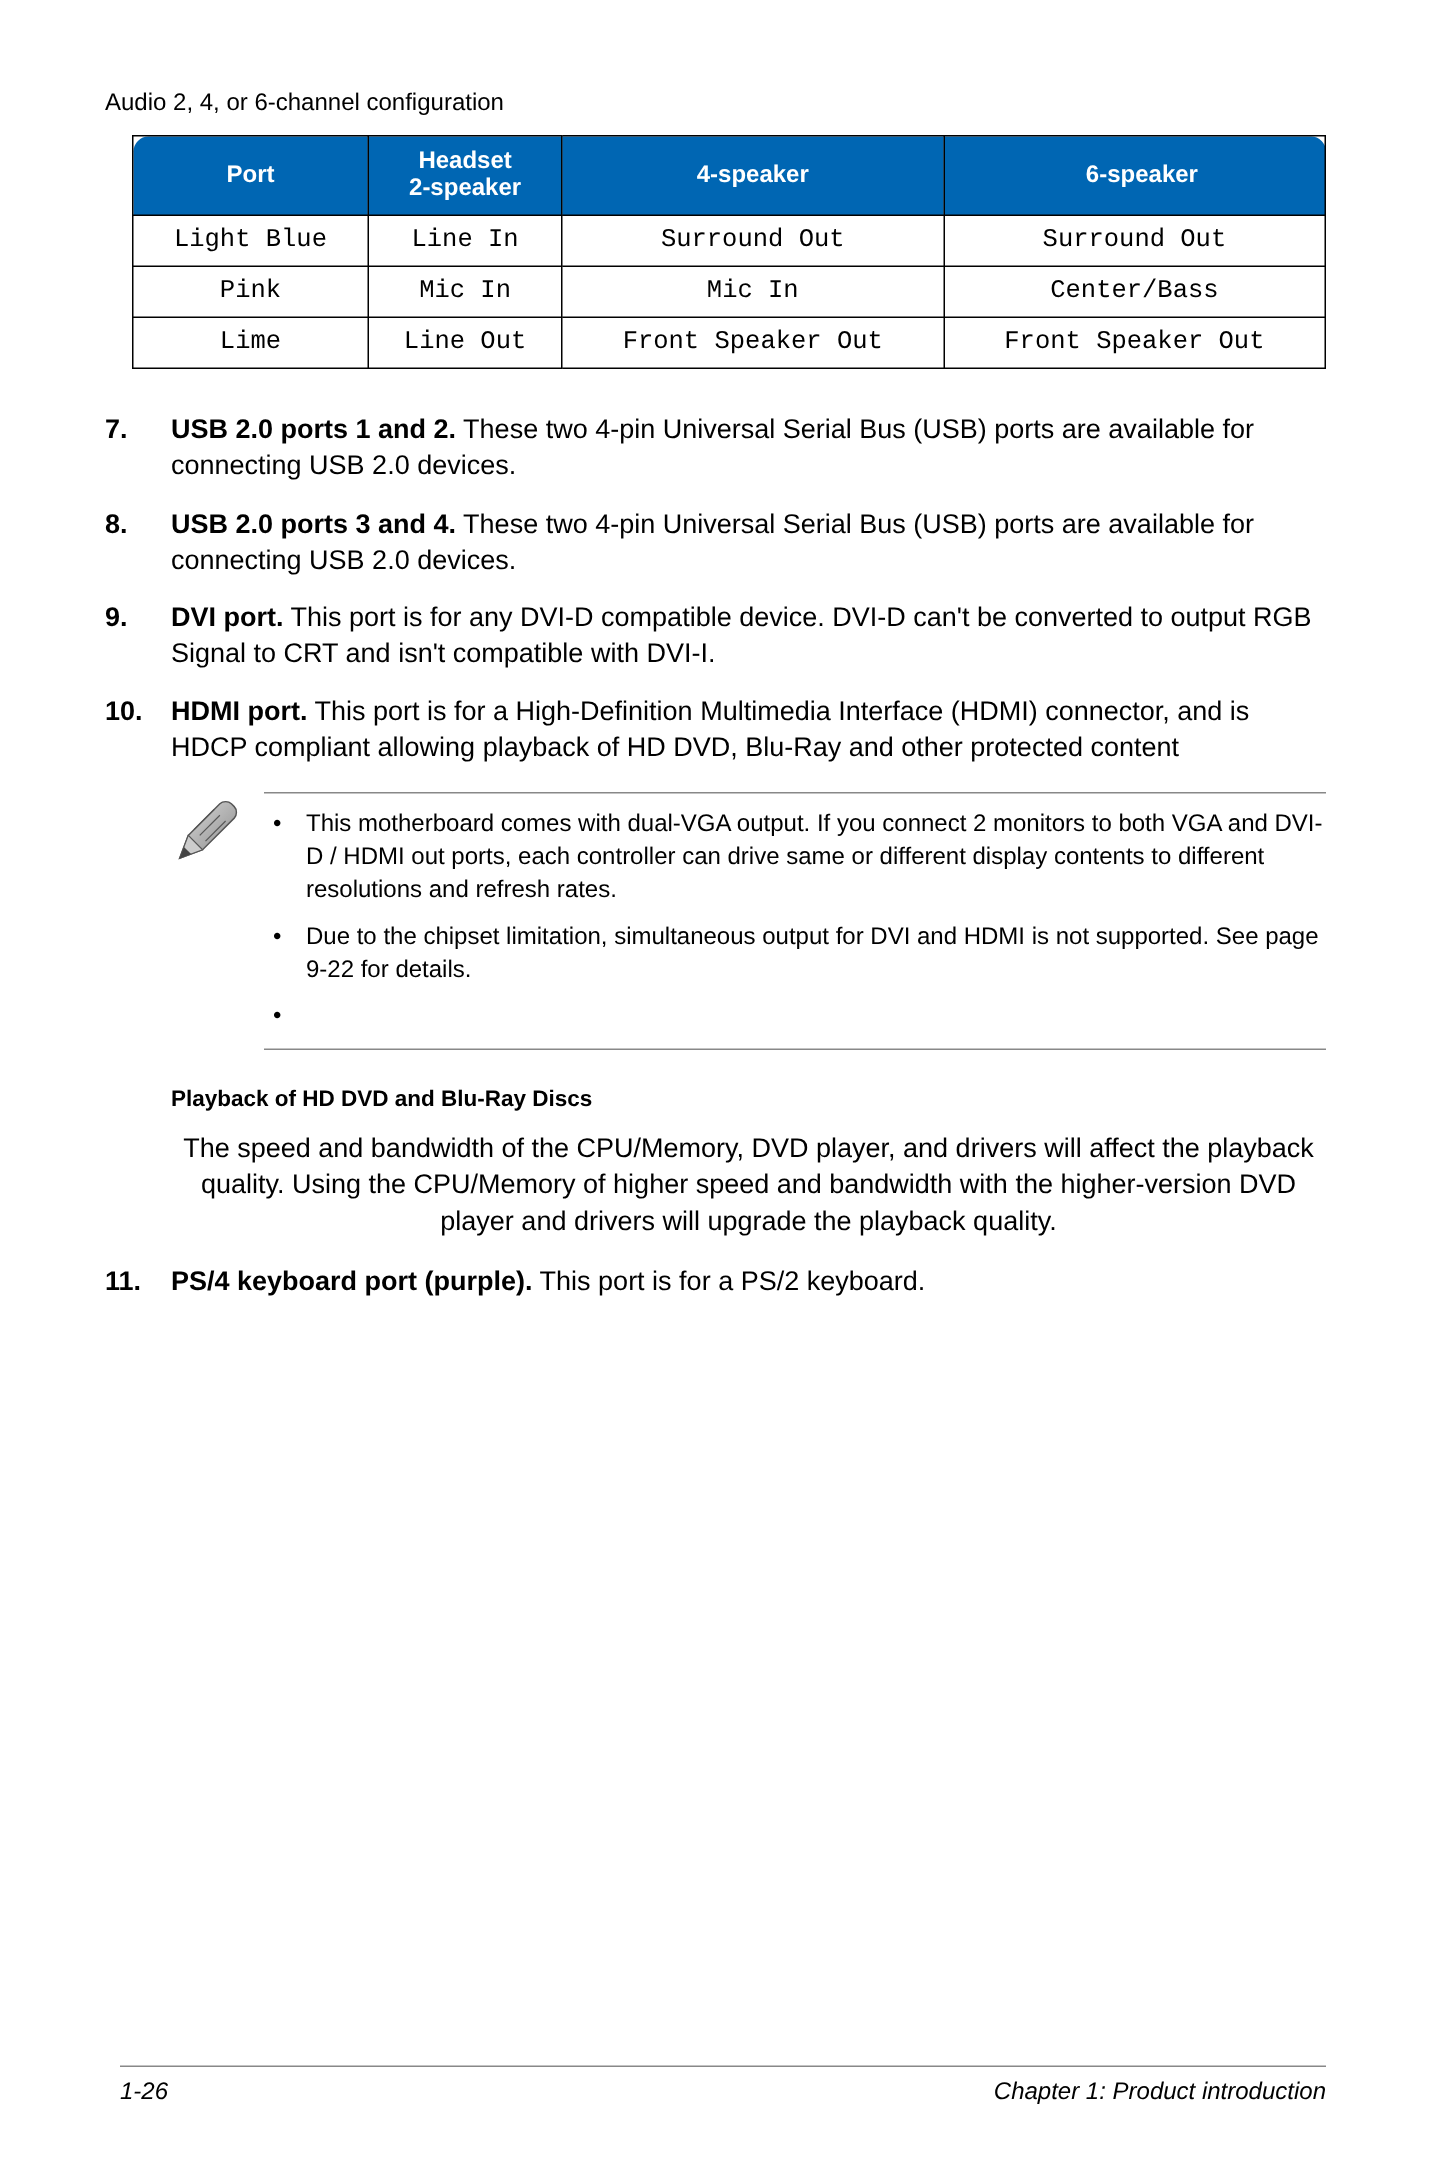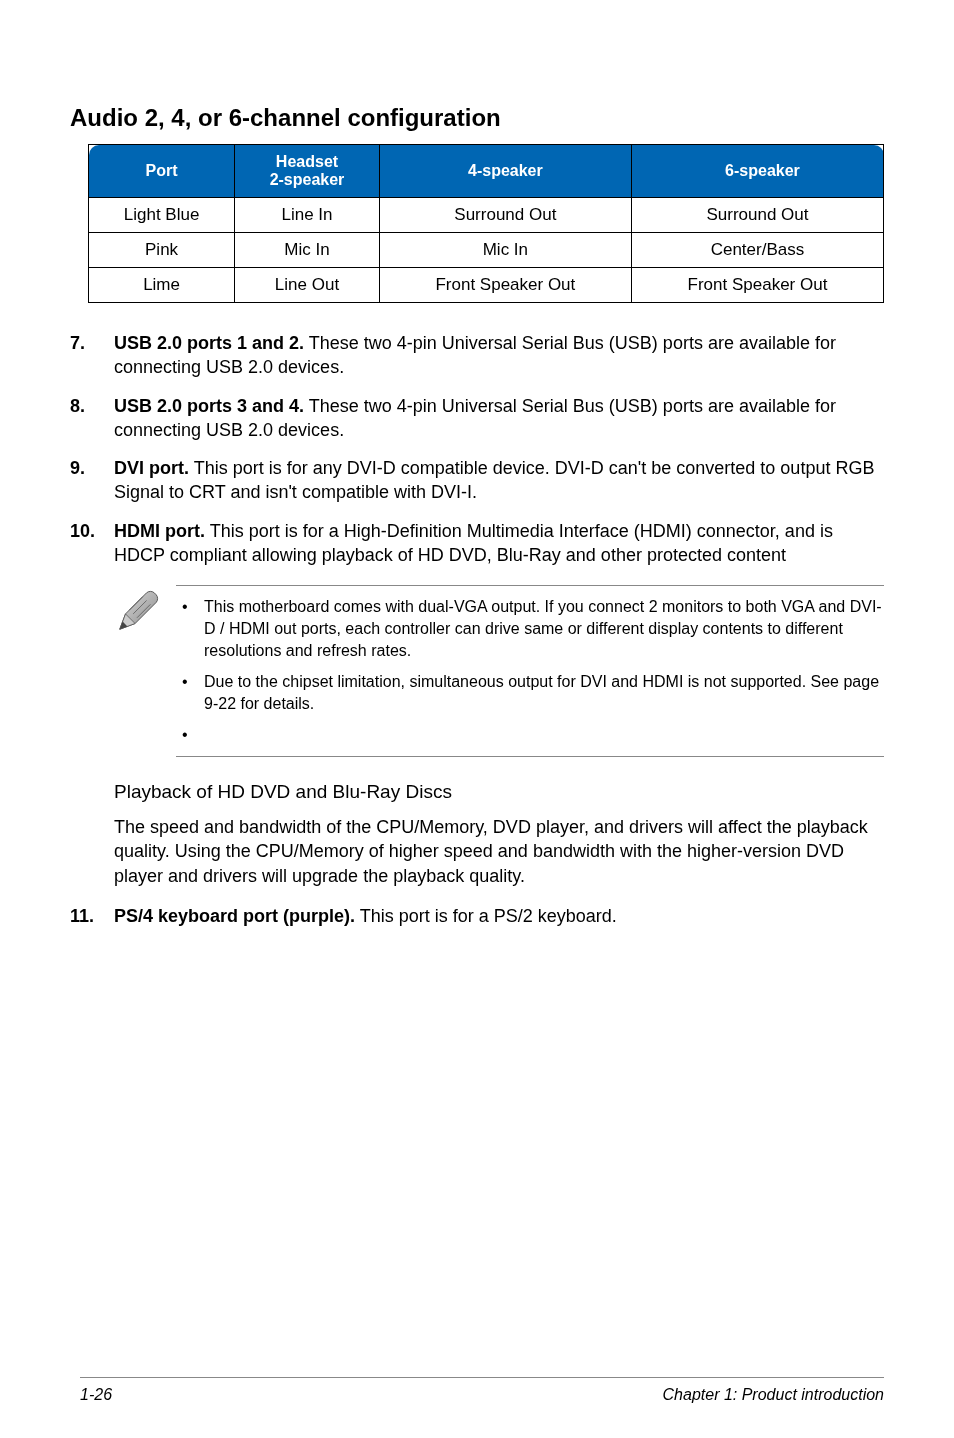--- a/index.html
+++ b/index.html
@@ -10,24 +10,23 @@
     body {
       font-family: Arial, Helvetica, sans-serif;
       background: #fff;
       width: 954px;
       height: 1438px;
       padding: 60px 70px 30px 70px;
       position: relative;
       color: #000;
     }
     .section-title {
-      font-size: 24px;
-      font-weight: bold;
+      font-size: 16px;
+      font-weight: normal;
       margin-bottom: 12px;
-      margin-top: 44px;
     }
     .config-table {
       width: 100%;
       border-collapse: collapse;
       margin-bottom: 28px;
       margin-left: 18px;
       width: calc(100% - 18px);
     }
     .config-table th {
       background: #0066b3;
@@ -47,20 +46,21 @@
     }
     .config-table th .subhead {
       display: block;
       font-weight: bold;
     }
     .config-table td {
       border: 1px solid #000;
       padding: 7px 6px;
       text-align: center;
       font-size: 17px;
+      font-family: Liberation Mono, monospace;
     }
     .list-items {
       list-style: none;
       margin-bottom: 18px;
     }
     .list-items li {
       display: flex;
       margin-bottom: 14px;
       font-size: 18px;
       line-height: 1.35;
@@ -100,30 +100,31 @@
       line-height: 1.35;
     }
     .note-content li:last-child {
       margin-bottom: 0;
     }
     .note-content .bullet {
       min-width: 28px;
       padding-left: 6px;
     }
     .subsection-title {
-      font-size: 19px;
-      font-weight: normal;
+      font-size: 15px;
+      font-weight: bold;
       margin-left: 44px;
       margin-bottom: 12px;
     }
     .body-para {
       font-size: 18px;
       line-height: 1.35;
       margin-left: 44px;
       margin-bottom: 16px;
+      text-align: center;
     }
     .footer {
       position: absolute;
       bottom: 34px;
       left: 80px;
       right: 70px;
       border-top: 1px solid #888;
       padding-top: 8px;
       display: flex;
       justify-content: space-between;

